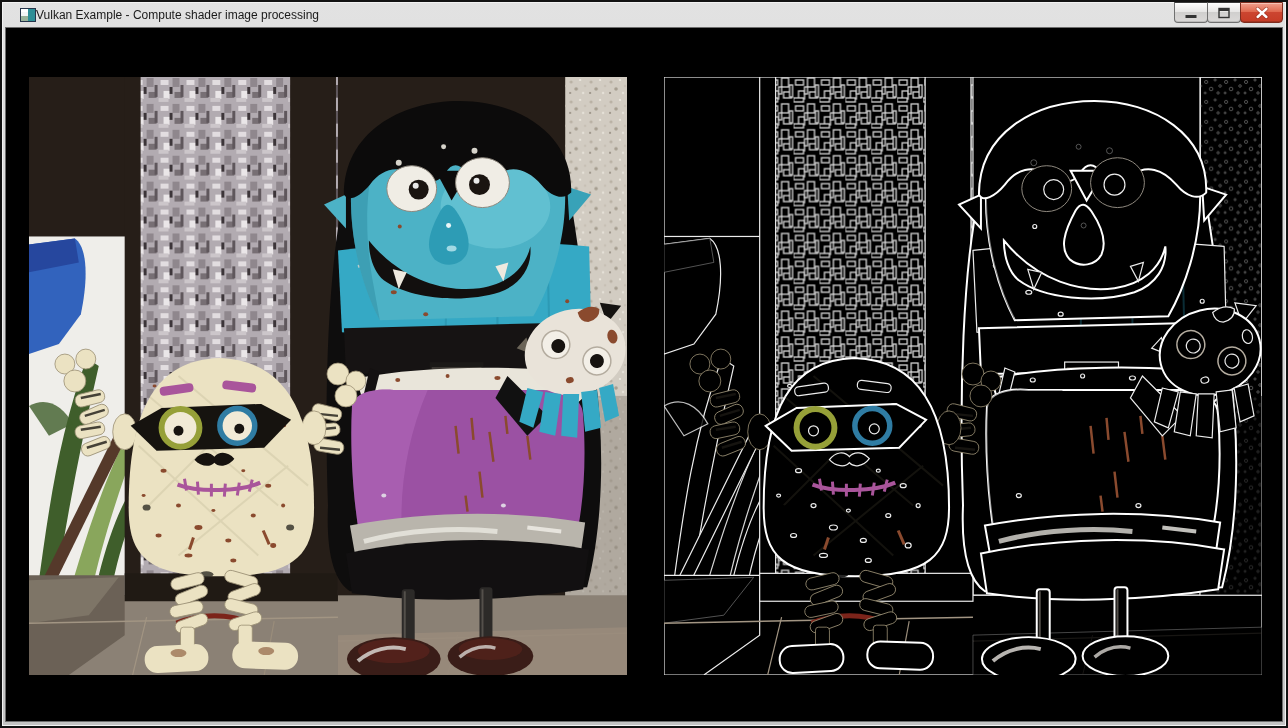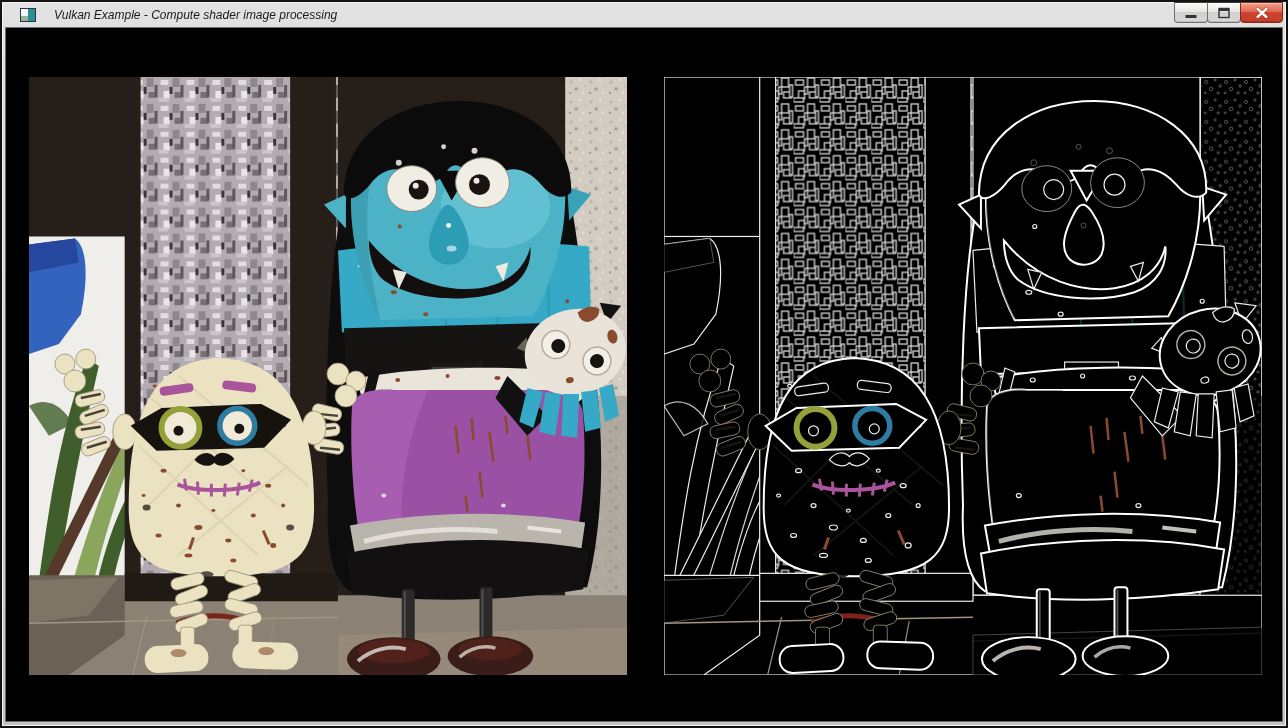--- a/index.html
+++ b/index.html
@@ -4,21 +4,21 @@
 <style>
   html,body{margin:0;padding:0;width:1288px;height:728px;background:#000;overflow:hidden;
             font-family:"Liberation Sans","DejaVu Sans",sans-serif;}
   
   .window{position:absolute;inset:0;
           background:linear-gradient(180deg,var(--chrome-titlebar_top,#e2e2e2),var(--chrome-titlebar_bottom,#c4c4c4));
           border:2px solid var(--chrome-frame_border,#121212);box-sizing:border-box;
           box-shadow:inset 0 0 0 1px #f2f2f2;}
   .titlebar{position:absolute;left:0;right:0;top:0;height:25px;display:flex;align-items:center;}
   .app-icon{margin-left:18px;width:16px;height:16px;flex:0 0 auto;}
-  .title{margin-left:18px;font-size:12px;color:var(--chrome-title_text,#1a1a1a);white-space:nowrap;font-style:italic;}
+  .title{margin-left:0;font-size:12px;color:var(--chrome-title_text,#1a1a1a);white-space:nowrap;}
   .winbtns{position:absolute;top:0;right:3px;display:flex;}
   .wbtn{margin:0 0 0 -1px;padding:0;height:21px;display:flex;align-items:center;justify-content:center;
         background:linear-gradient(180deg,#fdfdfd,#e7e6e5 45%,#d0cfce 50%,#dbd9d8);
         border:1px solid var(--chrome-button_border,#707070);border-top:1px solid #3a3a3a;
         border-radius:0 0 4px 4px;box-shadow:inset 0 1px 0 #ffffff,inset 0 -1px 0 #bdbcbb;cursor:default;}
   .wbtn.min,.wbtn.max{width:34px;}
   .wbtn.close{width:43px;
         background:linear-gradient(180deg,var(--chrome-close_top,#f0a08e),#e06a50 45%,#cc4530 50%,var(--chrome-close_bottom,#c63c26));
         border-color:#7e2c1e;box-shadow:inset 0 1px 0 #f6c3b5,inset 0 -1px 0 #a33421;}
   .client{position:absolute;left:3px;right:3px;top:25px;bottom:4px;

